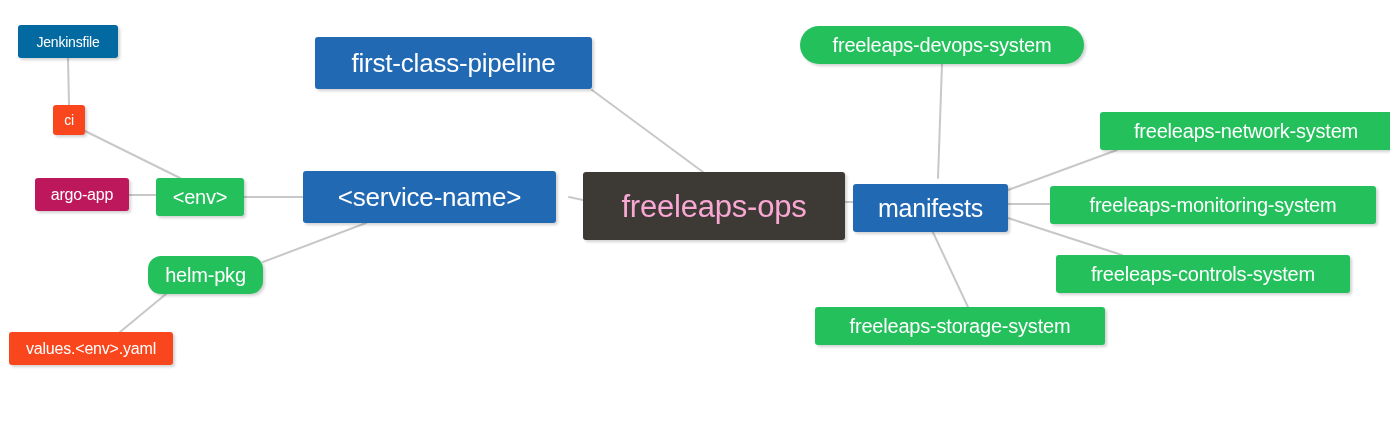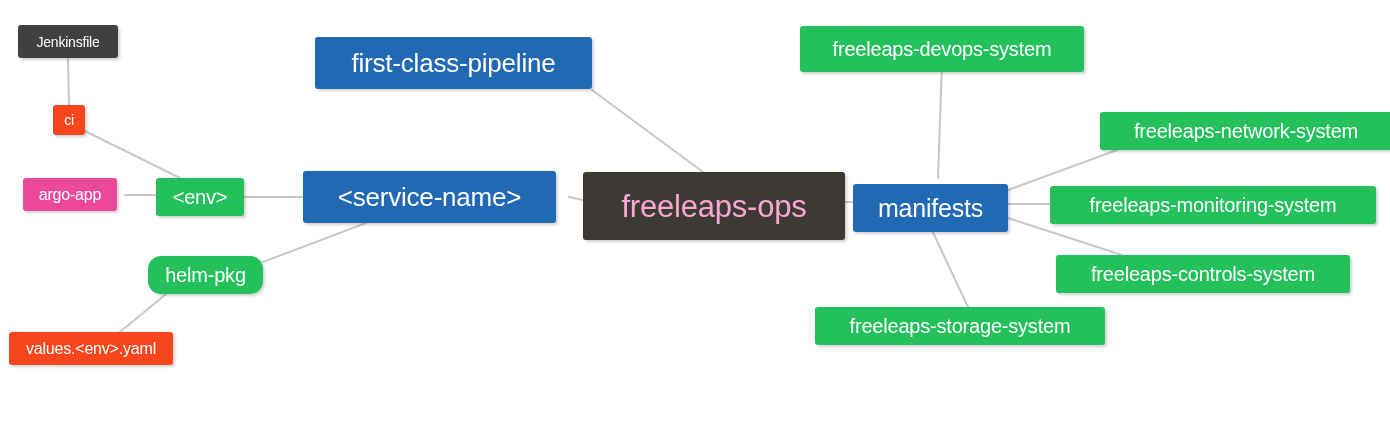--- a/index.html
+++ b/index.html
@@ -74,33 +74,33 @@
       </div>
       <div class="node" style="left: 853px; top: 184px; width: 155px; height: 48px; background: rgb(34, 105, 179); color: rgb(255, 255, 255); font-size: 25px;">
         <span>manifests</span>
       </div>
       <div class="node" style="left: 156px; top: 178px; width: 88px; height: 38px; background: rgb(35, 192, 92); color: rgb(255, 255, 255); font-size: 20px;">
         <span>&lt;env&gt;</span>
       </div>
       <div class="node" style="left: 148px; top: 256px; width: 115px; height: 38px; background: rgb(35, 192, 92); color: rgb(255, 255, 255); font-size: 20px; border-radius: 13px;">
         <span>helm-pkg</span>
       </div>
-      <div class="node" style="left: 18px; top: 25px; width: 100px; height: 33px; background: #404040; color: rgb(255, 255, 255); font-size: 14px;">
+      <div class="node" style="left: 18px; top: 25px; width: 100px; height: 33px; background: #0369a1; color: rgb(255, 255, 255); font-size: 14px;">
         <span>Jenkinsfile</span>
       </div>
       <div class="node" style="left: 53px; top: 105px; width: 32px; height: 30px; background: rgb(249, 70, 28); color: rgb(255, 255, 255); font-size: 14px;">
         <span>ci</span>
       </div>
-      <div class="node" style="left: 23px; top: 178px; width: 94px; height: 33px; background: #ec4899; color: rgb(255, 255, 255); font-size: 16px;">
+      <div class="node" style="left: 35px; top: 178px; width: 94px; height: 33px; background: #be185d; color: rgb(255, 255, 255); font-size: 16px;">
         <span>argo-app</span>
       </div>
       <div class="node" style="left: 9px; top: 332px; width: 164px; height: 33px; background: rgb(249, 70, 28); color: rgb(255, 255, 255); font-size: 16px;">
         <span>values.&lt;env&gt;.yaml</span>
       </div>
-      <div class="node" style="left: 800px; top: 26px; width: 284px; height: 46px; background: rgb(35, 192, 92); color: rgb(255, 255, 255); font-size: 20px;">
+      <div class="node" style="left: 800px; top: 26px; width: 284px; height: 38px; background: rgb(35, 192, 92); color: rgb(255, 255, 255); font-size: 20px; border-radius: 19px;">
         <span>freeleaps-devops-system</span>
       </div>
       <div class="node" style="left: 1056px; top: 112px; width: 292px; height: 38px; background: rgb(35, 192, 92); color: rgb(255, 255, 255); font-size: 20px; margin-left: 44px;">
         <span>freeleaps-network-system</span>
       </div>
       <div class="node" style="left: 1050px; top: 186px; width: 326px; height: 38px; background: rgb(35, 192, 92); color: rgb(255, 255, 255); font-size: 20px;">
         <span>freeleaps-monitoring-system</span>
       </div>
       <div class="node" style="left: 1056px; top: 255px; width: 294px; height: 38px; background: rgb(35, 192, 92); color: rgb(255, 255, 255); font-size: 20px;">
         <span>freeleaps-controls-system</span>

